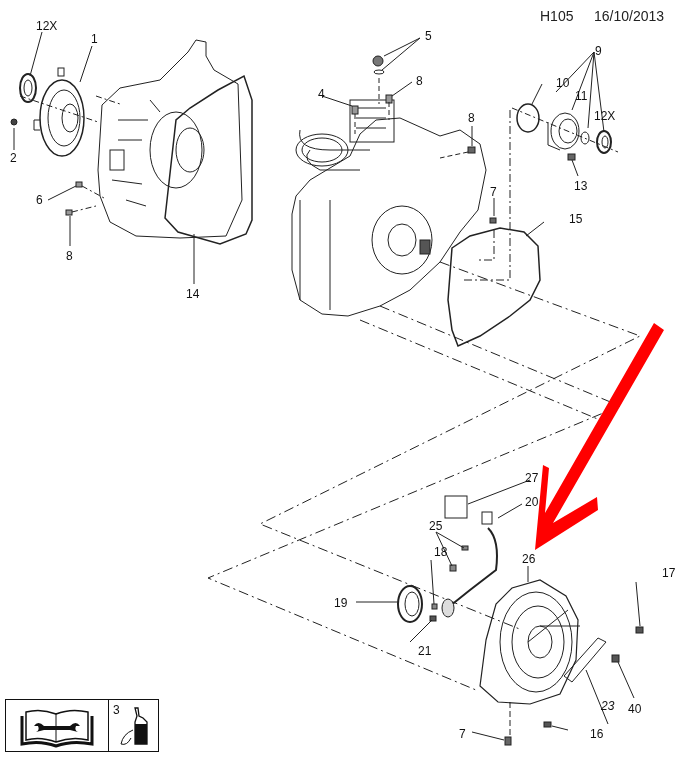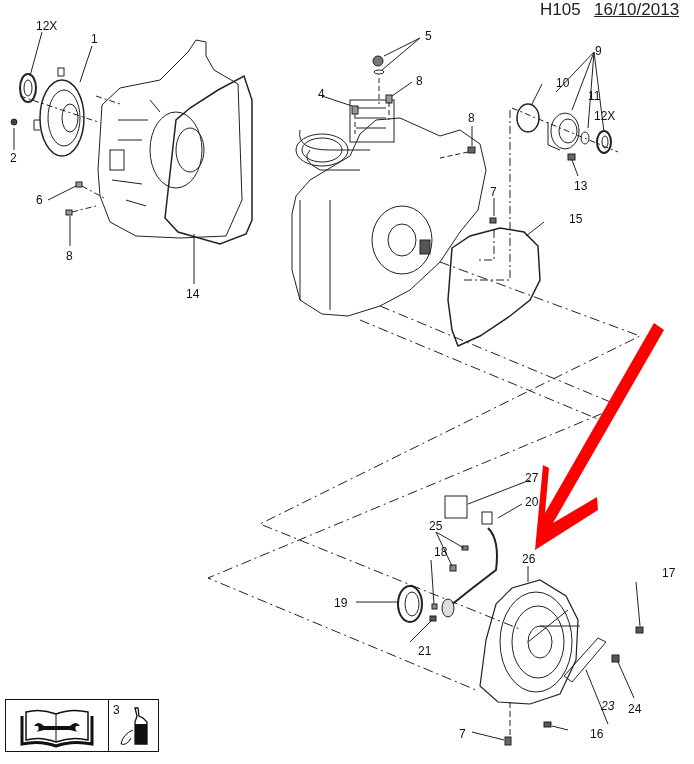--- a/index.html
+++ b/index.html
@@ -1,29 +1,29 @@
 <!DOCTYPE html>
 <html><head>
 <meta charset="utf-8">
 <style>
   html,body{margin:0;padding:0;background:#fff;}
   body{width:694px;height:764px;position:relative;overflow:hidden;font-family:"Liberation Sans",sans-serif;color:#111;}
-  .hdr{position:absolute;top:0;font-size:17px;color:#222;}
+  .hdr{position:absolute;top:8px;font-size:14px;color:#222;}
   .lbl{position:absolute;font-size:12px;color:#111;line-height:1;white-space:nowrap;}
   svg.main{position:absolute;left:0;top:0;}
   .legend{position:absolute;left:5px;top:699px;width:152px;height:51px;border:1px solid #111;display:flex;}
   .legend .cell1{width:102px;border-right:1px solid #111;position:relative;}
   .legend .cell2{flex:1;position:relative;}
   .legend .num{position:absolute;left:4px;top:3px;font-size:12px;}
 </style>
 </head>
 <body>
 
 <div class="hdr" style="left:540px;">H105</div>
-<div class="hdr" style="left:594px;text-decoration:underline;">16/10/2013</div>
+<div class="hdr" style="left:594px;">16/10/2013</div>
 
 <svg class="main" width="694" height="764" viewBox="0 0 694 764">
   <g fill="none" stroke="#222" stroke-width="1">
 
     <g>
       <ellipse cx="28" cy="88" rx="8" ry="14" stroke-width="2"></ellipse>
       <ellipse cx="28" cy="88" rx="4" ry="8"></ellipse>
     </g>
     <g>
       <ellipse cx="62" cy="118" rx="22" ry="38" stroke-width="1.5"></ellipse>
@@ -143,33 +143,33 @@
     <div class="lbl" style="left: 36px; top: 194px;">6</div>
     <div class="lbl" style="left: 66px; top: 250px;">8</div>
     <div class="lbl" style="left: 186px; top: 288px;">14</div>
     <div class="lbl" style="left: 425px; top: 30px;">5</div>
     <div class="lbl" style="left: 318px; top: 88px;">4</div>
     <div class="lbl" style="left: 416px; top: 75px;">8</div>
     <div class="lbl" style="left: 468px; top: 112px;">8</div>
     <div class="lbl" style="left: 490px; top: 186px;">7</div>
     <div class="lbl" style="left: 595px; top: 45px;">9</div>
     <div class="lbl" style="left: 556px; top: 77px;">10</div>
-    <div class="lbl" style="left: 588px; top: 90px;">11</div>
+    <div class="lbl" style="left: 575px; top: 90px;">11</div>
     <div class="lbl" style="left: 594px; top: 110px;">12X</div>
     <div class="lbl" style="left: 574px; top: 180px;">13</div>
     <div class="lbl" style="left: 545px; top: 213px; margin-left: 24px;">15</div>
     <div class="lbl" style="left: 525px; top: 472px;">27</div>
     <div class="lbl" style="left: 525px; top: 496px; text-align: right;">20</div>
     <div class="lbl" style="left: 429px; top: 520px;">25</div>
     <div class="lbl" style="left: 434px; top: 546px;">18</div>
     <div class="lbl" style="left: 522px; top: 553px;">26</div>
     <div class="lbl" style="left: 662px; top: 567px;">17</div>
     <div class="lbl" style="left: 334px; top: 597px;">19</div>
     <div class="lbl" style="left: 403px; top: 645px; margin-left: 15px;">21</div>
-    <div class="lbl" style="left: 628px; top: 703px;">24</div>
+    <div class="lbl" style="left: 628px; top: 703px;">40</div>
     <div class="lbl" style="left: 459px; top: 728px;">7</div>
     <div class="lbl" style="left: 590px; top: 728px;">16</div>
     <div class="lbl" style="left: 601px; top: 700px; font-style: italic;">23</div>
   </div>
 
 <div class="legend">
   <div class="cell1">
     <svg width="102" height="51" viewBox="0 0 102 51">
       <path d="M20 12 Q35 8 50 14 Q65 8 82 12 L82 40 Q66 36 50 42 Q34 36 20 40 Z" fill="#fff" stroke="#111" stroke-width="1.5"></path>
       <path d="M16 16 L16 44 Q34 40 50 46 Q66 40 86 44 L86 16" fill="none" stroke="#111" stroke-width="3"></path>

